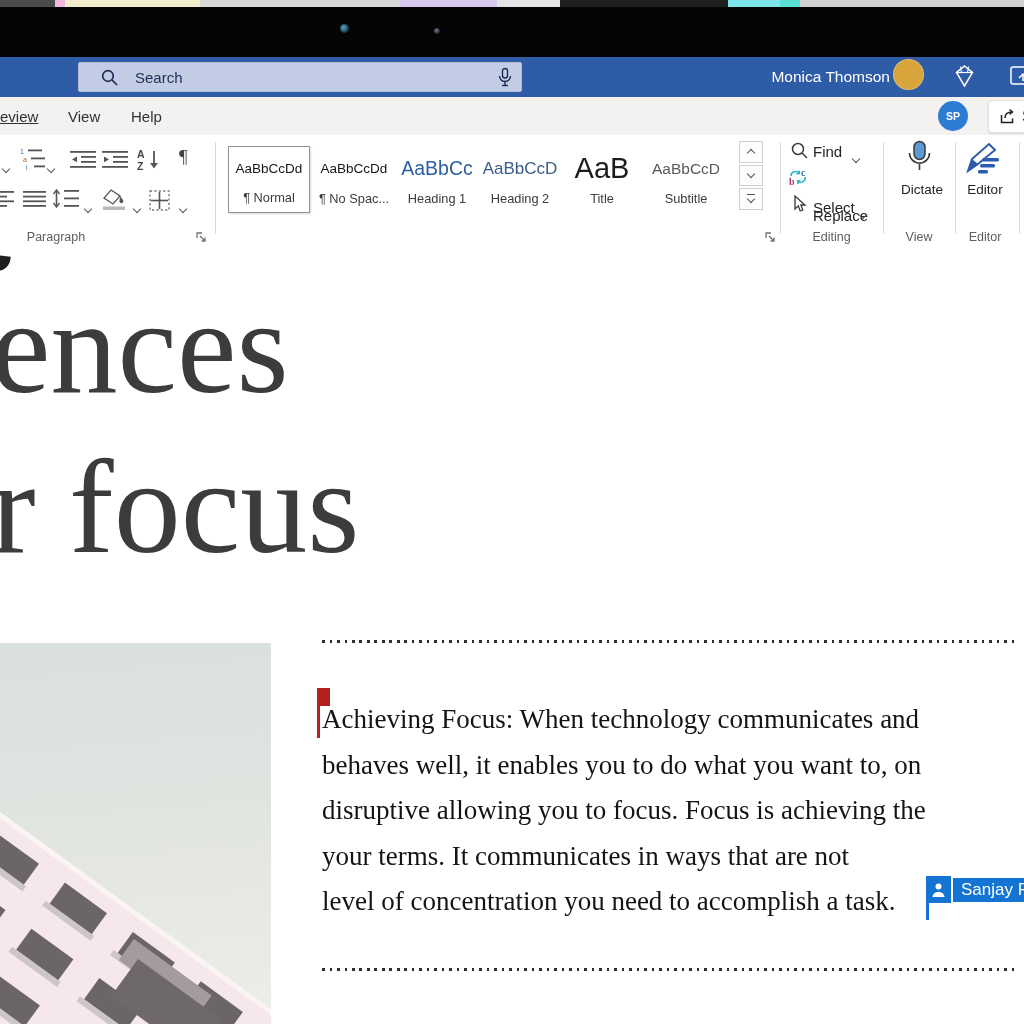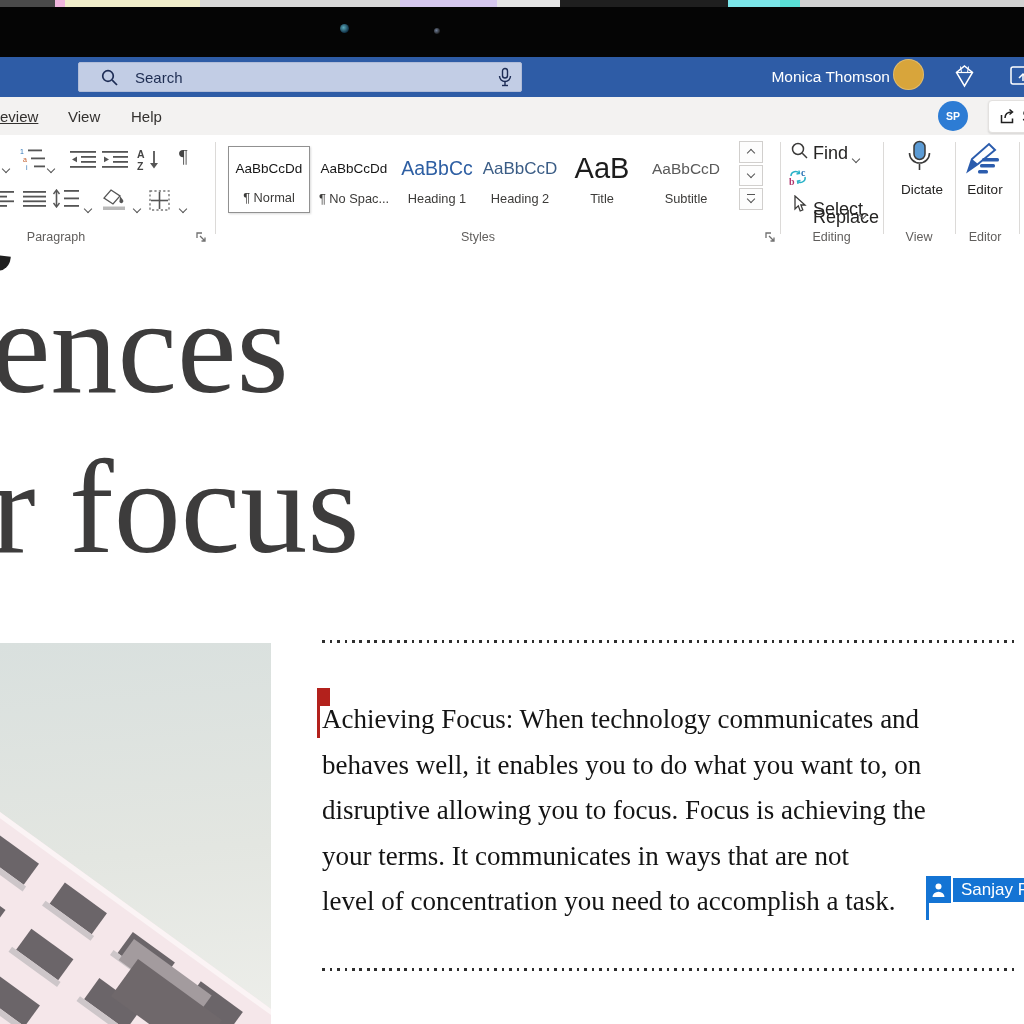--- a/index.html
+++ b/index.html
@@ -69,21 +69,21 @@
   .prev-normal{font-size:13.5px;color:#161616;}
   .prev-h1{font-size:19.5px;color:#2e5fa3;}
   .prev-h2{font-size:17px;color:#3a5c85;}
   .prev-title{font-size:29px;color:#1c1c1c;font-weight:400;}
   .prev-subtitle{font-size:15.5px;color:#5a5a5a;}
   .gal-btn{position:absolute;left:739px;width:24px;height:21.5px;border:1px solid #d1cfcd;background:#fdfdfd;
       display:flex;align-items:center;justify-content:center;box-sizing:border-box;flex-direction:column;}
   .gal-btn .bar{width:8px;height:1.5px;background:#555;margin-bottom:1px;}
 
   
-  .edit-lbl{position:absolute;font-size:18px;color:#252423;}
+  .edit-lbl{position:absolute;font-size:15px;color:#252423;}
   .big-btn-lbl{position:absolute;font-size:13.5px;color:#252423;text-align:center;}
 
   
   #document{left:0;top:251px;width:1024px;height:773px;background:#fff;}
   #stray-mark{position:absolute;left:-2px;top:5px;width:12px;height:15px;background:#1f1f1f;
       border-radius:0 0 90% 0;transform:rotate(6deg);}
   #headline{position:absolute;left:-9px;top:16px;font-family:"Liberation Serif",serif;font-size:134px;
       line-height:160px;color:#3d3c3c;white-space:nowrap;}
   .dotted{position:absolute;height:3px;width:692px;left:322px;
       background:repeating-linear-gradient(90deg,#2e2e2e 0 2.5px,transparent 2.5px 7.5px);}
@@ -321,21 +321,20 @@
         <span class="chv up" style="margin-top:3px;"></span>
       </div>
     <div class="gal-btn" style="top:29.5px;">
         <span class="chv" style="margin-bottom:2px;"></span>
       </div>
     <div class="gal-btn" style="top:53px;">
         <span class="bar"></span>
         <span class="chv" style="margin-bottom:2px;"></span>
       </div>
 
-    <div class="grp-label" style="left:228px;width:500px;">Styles</div>
     <span class="launcher" style="left:765px;top:97px;">
       <svg width="11" height="11" viewBox="0 0 11 11">
         <path d="M1 6 V1 H6" fill="none" stroke="#707070" stroke-width="1.3"></path>
         <path d="M4 4 L9 9 M9 5.5 V9 H5.5" fill="none" stroke="#707070" stroke-width="1.3"></path>
       </svg>
     </span>
 
     <span class="icon-btn" style="left:790px;top:6px;">
       <svg width="19" height="19" viewBox="0 0 19 19">
         <circle cx="8" cy="8" r="5.5" fill="none" stroke="#3b3a39" stroke-width="1.5"></circle>

